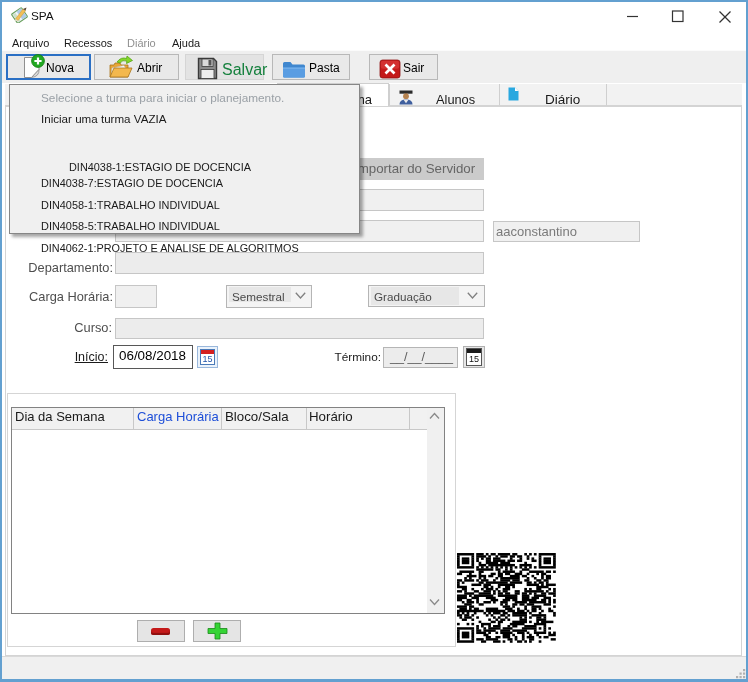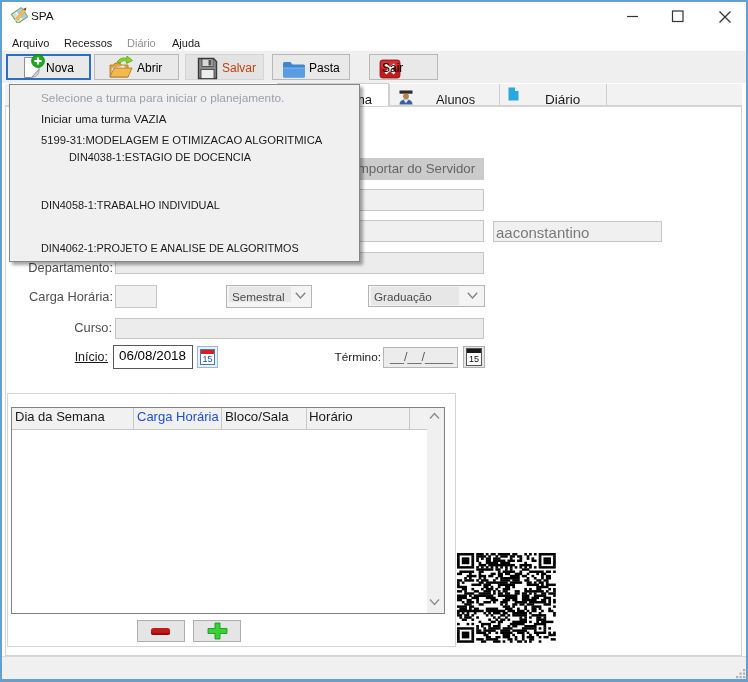--- a/index.html
+++ b/index.html
@@ -64,37 +64,37 @@
 </svg>
 <div class="abs" style="left:137px;top:61px;font-size:12px;color:#000;">Abrir</div>
 
 <div class="abs" style="left:185px;top:54px;width:79px;height:26px;background:#e3e3e3;border:1px solid #d5d5d5;"></div>
 <svg class="abs" style="left:197px;top:57px" width="21" height="23" viewBox="0 0 21 23">
   <path d="M1.5 1.5 L16.5 1.5 L19.5 4.5 L19.5 21.5 L1.5 21.5 Z" fill="#8a8a8a" stroke="#3a3a3a" stroke-width="1.4"></path>
   <rect x="5" y="2" width="11" height="7.5" fill="#d9d9d9" stroke="#3a3a3a" stroke-width="0.8"></rect>
   <rect x="11.5" y="3" width="3" height="5.5" fill="#555"></rect>
   <rect x="4" y="12.5" width="13" height="9" fill="#ededed" stroke="#3a3a3a" stroke-width="0.8"></rect>
 </svg>
-<div class="abs" style="left:222px;top:61px;font-size:12px;color:#c2410c;">Salvar</div>
+<div class="abs" style="left:222px;top:61px;font-size:16px;color:#15803d;">Salvar</div>
 
 <div class="abs" style="left:272px;top:54px;width:78px;height:26px;background:#e9e9e9;border:1px solid #b8b8b8;"></div>
 <svg class="abs" style="left:282px;top:60px" width="24" height="19" viewBox="0 0 24 19">
   <path d="M1 3.5 Q1 2 2.5 2 L8.5 2 L10.5 4.5 L21.5 4.5 Q23 4.5 23 6 L23 16 Q23 17.5 21.5 17.5 L2.5 17.5 Q1 17.5 1 16 Z" fill="#3f87cf"></path>
   <path d="M1 7.5 L23 7.5 L23 16 Q23 17.5 21.5 17.5 L2.5 17.5 Q1 17.5 1 16 Z" fill="#5a9de2"></path>
   <path d="M1 7.5 L23 7.5 L23 9 L1 9 Z" fill="#6fadea"></path>
 </svg>
 <div class="abs" style="left:309px;top:61px;font-size:12px;color:#000;">Pasta</div>
 
 <div class="abs" style="left:369px;top:54px;width:69px;height:26px;background:#e9e9e9;border:1px solid #b8b8b8;"></div>
 <svg class="abs" style="left:379px;top:59px" width="22" height="20" viewBox="0 0 22 20">
   <rect x="1" y="1" width="20" height="18" rx="2.5" fill="#c41a1a" stroke="#8e1010" stroke-width="0.8"></rect>
   <rect x="1.8" y="1.8" width="18.4" height="8" rx="2.5" fill="#d33030"></rect>
   <path d="M6.5 5.5 L15.5 14.5 M15.5 5.5 L6.5 14.5" stroke="#fff" stroke-width="2.7"></path>
 </svg>
-<div class="abs" style="left:382px;top:61px;font-size:12px;color:#000;">Sair</div>
+<div class="abs" style="left:403px;top:61px;font-size:12px;color:#000;">Sair</div>
 
 <div class="abs" style="left:5px;top:106px;width:737px;height:550px;background:#fff;border:1px solid #d4d4d4;"></div>
 <div class="abs" style="left:5px;top:84px;width:737px;height:22px;background:#f2f2f2;border-bottom:1px solid #d4d4d4;"></div>
 <div class="abs" style="left:389px;top:84px;width:111px;height:22px;background:#f2f2f2;border-left:1px solid #cfcfcf;border-right:1px solid #cfcfcf;border-bottom:1px solid #d4d4d4;"></div>
 <div class="abs" style="left:500px;top:84px;width:107px;height:22px;background:#f2f2f2;border-right:1px solid #cfcfcf;border-bottom:1px solid #d4d4d4;"></div>
 <div class="abs" style="left:277px;top:83px;width:112px;height:23px;background:#fff;border:1px solid #cfcfcf;border-bottom:none;"></div>
 <svg class="abs" style="left:287px;top:89px" width="14" height="15" viewBox="0 0 14 15">
   <rect x="1" y="2" width="12" height="3" fill="#2b2b2b"></rect>
   <circle cx="7" cy="7" r="2.7" fill="#b5824f"></circle>
   <path d="M1 14 Q1 10 7 10 Q13 10 13 14 Z" fill="#3f5f9e"></path>
@@ -111,21 +111,21 @@
 <svg class="abs" style="left:508px;top:87px" width="11" height="14" viewBox="0 0 11 14">
   <path d="M0.5 0.5 L7 0.5 L10.5 4 L10.5 13.5 L0.5 13.5 Z" fill="#29a8e0"></path>
   <path d="M7 0.5 L7 4 L10.5 4 Z" fill="#fff"></path>
 </svg>
 <div class="abs" style="left:545px;top:92px;font-size:13.5px;color:#1a1a1a;">Diário</div>
 
 <div class="abs" style="left:344px;top:158px;width:140px;height:22px;background:#cbcbcb;"></div>
 <div class="abs" style="left:354px;top:161px;font-size:13.3px;color:#666;white-space:nowrap;">Importar do Servidor</div>
 <div class="fld" style="left:115px;top:189px;width:369px;height:22px;"></div>
 <div class="fld" style="left:115px;top:220px;width:369px;height:22px;"></div>
-<div class="fld" style="left:493px;top:221px;width:169px;height:21px;font-size:15px;color:#7a7a7a;padding:2px 0 0 2px;">aaconstantino</div>
+<div class="fld" style="left:493px;top:221px;width:147px;height:21px;font-size:13px;color:#7a7a7a;padding:2px 0 0 2px;">aaconstantino</div>
 <div class="lbl" style="left:0px;top:260px;width:113px;">Departamento:</div>
 <div class="fld" style="left:115px;top:252px;width:369px;height:22px;background:#ececec;"></div>
 <div class="lbl" style="left:0px;top:289px;width:113px;">Carga Horária:</div>
 <div class="fld" style="left:115px;top:285px;width:42px;height:23px;"></div>
 <div class="abs" style="left:226px;top:285px;width:86px;height:23px;background:#f4f4f4;border:1px solid #b5b5b5;"></div>
 <div class="abs" style="left:229px;top:287px;width:62px;height:15px;background:#e7e7e7;font-size:11.7px;color:#4a4a4a;padding:3px 0 0 3px;">Semestral</div>
 <svg class="abs" style="left:295px;top:292px" width="11" height="7" viewBox="0 0 11 7">
       <path d="M0.8 0.8 L5.5 6 L10.2 0.8" stroke="#808080" stroke-width="1.3" fill="none"></path>
     </svg>
 <div class="abs" style="left:368px;top:285px;width:117px;height:22px;background:#f4f4f4;border:1px solid #b5b5b5;"></div>
@@ -569,20 +569,21 @@
 <svg class="abs" style="left:736px;top:669px" width="10" height="10" viewBox="0 0 10 10">
  <g fill="#b0b0b0">
   <rect x="7" y="0" width="2.2" height="2.2"></rect>
   <rect x="3.5" y="3.5" width="2.2" height="2.2"></rect>
         <rect x="7" y="3.5" width="2.2" height="2.2"></rect>
   <rect x="0" y="7" width="2.2" height="2.2"></rect>
         <rect x="3.5" y="7" width="2.2" height="2.2"></rect>
         <rect x="7" y="7" width="2.2" height="2.2"></rect>
  </g>
 </svg>
-<div class="abs" style="left:9px;top:84px;width:351px;height:178px;background:#f0f0f0;border:1px solid #868686;box-shadow:3px 3px 3px rgba(0,0,0,0.35);z-index:50;">
+<div class="abs" style="left:9px;top:84px;width:351px;height:150px;background:#f0f0f0;border:1px solid #868686;box-shadow:3px 3px 3px rgba(0,0,0,0.35);z-index:50;">
 <div style="position:absolute;left:31px;top:6px;font-size:11.8px;color:#9aa0a6;white-space:nowrap;">Selecione a turma para iniciar o planejamento.</div>
 <div style="position:absolute;left:31px;top:27px;font-size:11.6px;color:#1a1a1a;white-space:nowrap;">Iniciar uma turma VAZIA</div>
-<div style="position:absolute;left:31px;top:49px;font-size:11.25px;color:#1a1a1a;white-space:nowrap;">5199-31:MODELAGEM E OTIMIZACAO ALGORITMICA</div>
-<div style="position:absolute;left:31px;top:66px;font-size:10.9px;color:#1a1a1a;white-space:nowrap;padding-left:28px;">DIN4038-1:ESTAGIO DE DOCENCIA</div>
+<div style="position:absolute;left:31px;top:76px;font-size:10.9px;color:#1a1a1a;white-space:nowrap;padding-left:28px;">DIN4038-1:ESTAGIO DE DOCENCIA</div>
+<div style="position:absolute;left:31px;top:92px;font-size:10.9px;color:#1a1a1a;white-space:nowrap;">DIN4038-7:ESTAGIO DE DOCENCIA</div>
 <div style="position:absolute;left:31px;top:114px;font-size:10.92px;color:#1a1a1a;white-space:nowrap;">DIN4058-1:TRABALHO INDIVIDUAL</div>
+<div style="position:absolute;left:31px;top:135px;font-size:10.92px;color:#1a1a1a;white-space:nowrap;">DIN4058-5:TRABALHO INDIVIDUAL</div>
 <div style="position:absolute;left:31px;top:157px;font-size:10.85px;color:#1a1a1a;white-space:nowrap;">DIN4062-1:PROJETO E ANALISE DE ALGORITMOS</div>
 </div>
 </div>
 </body></html>

